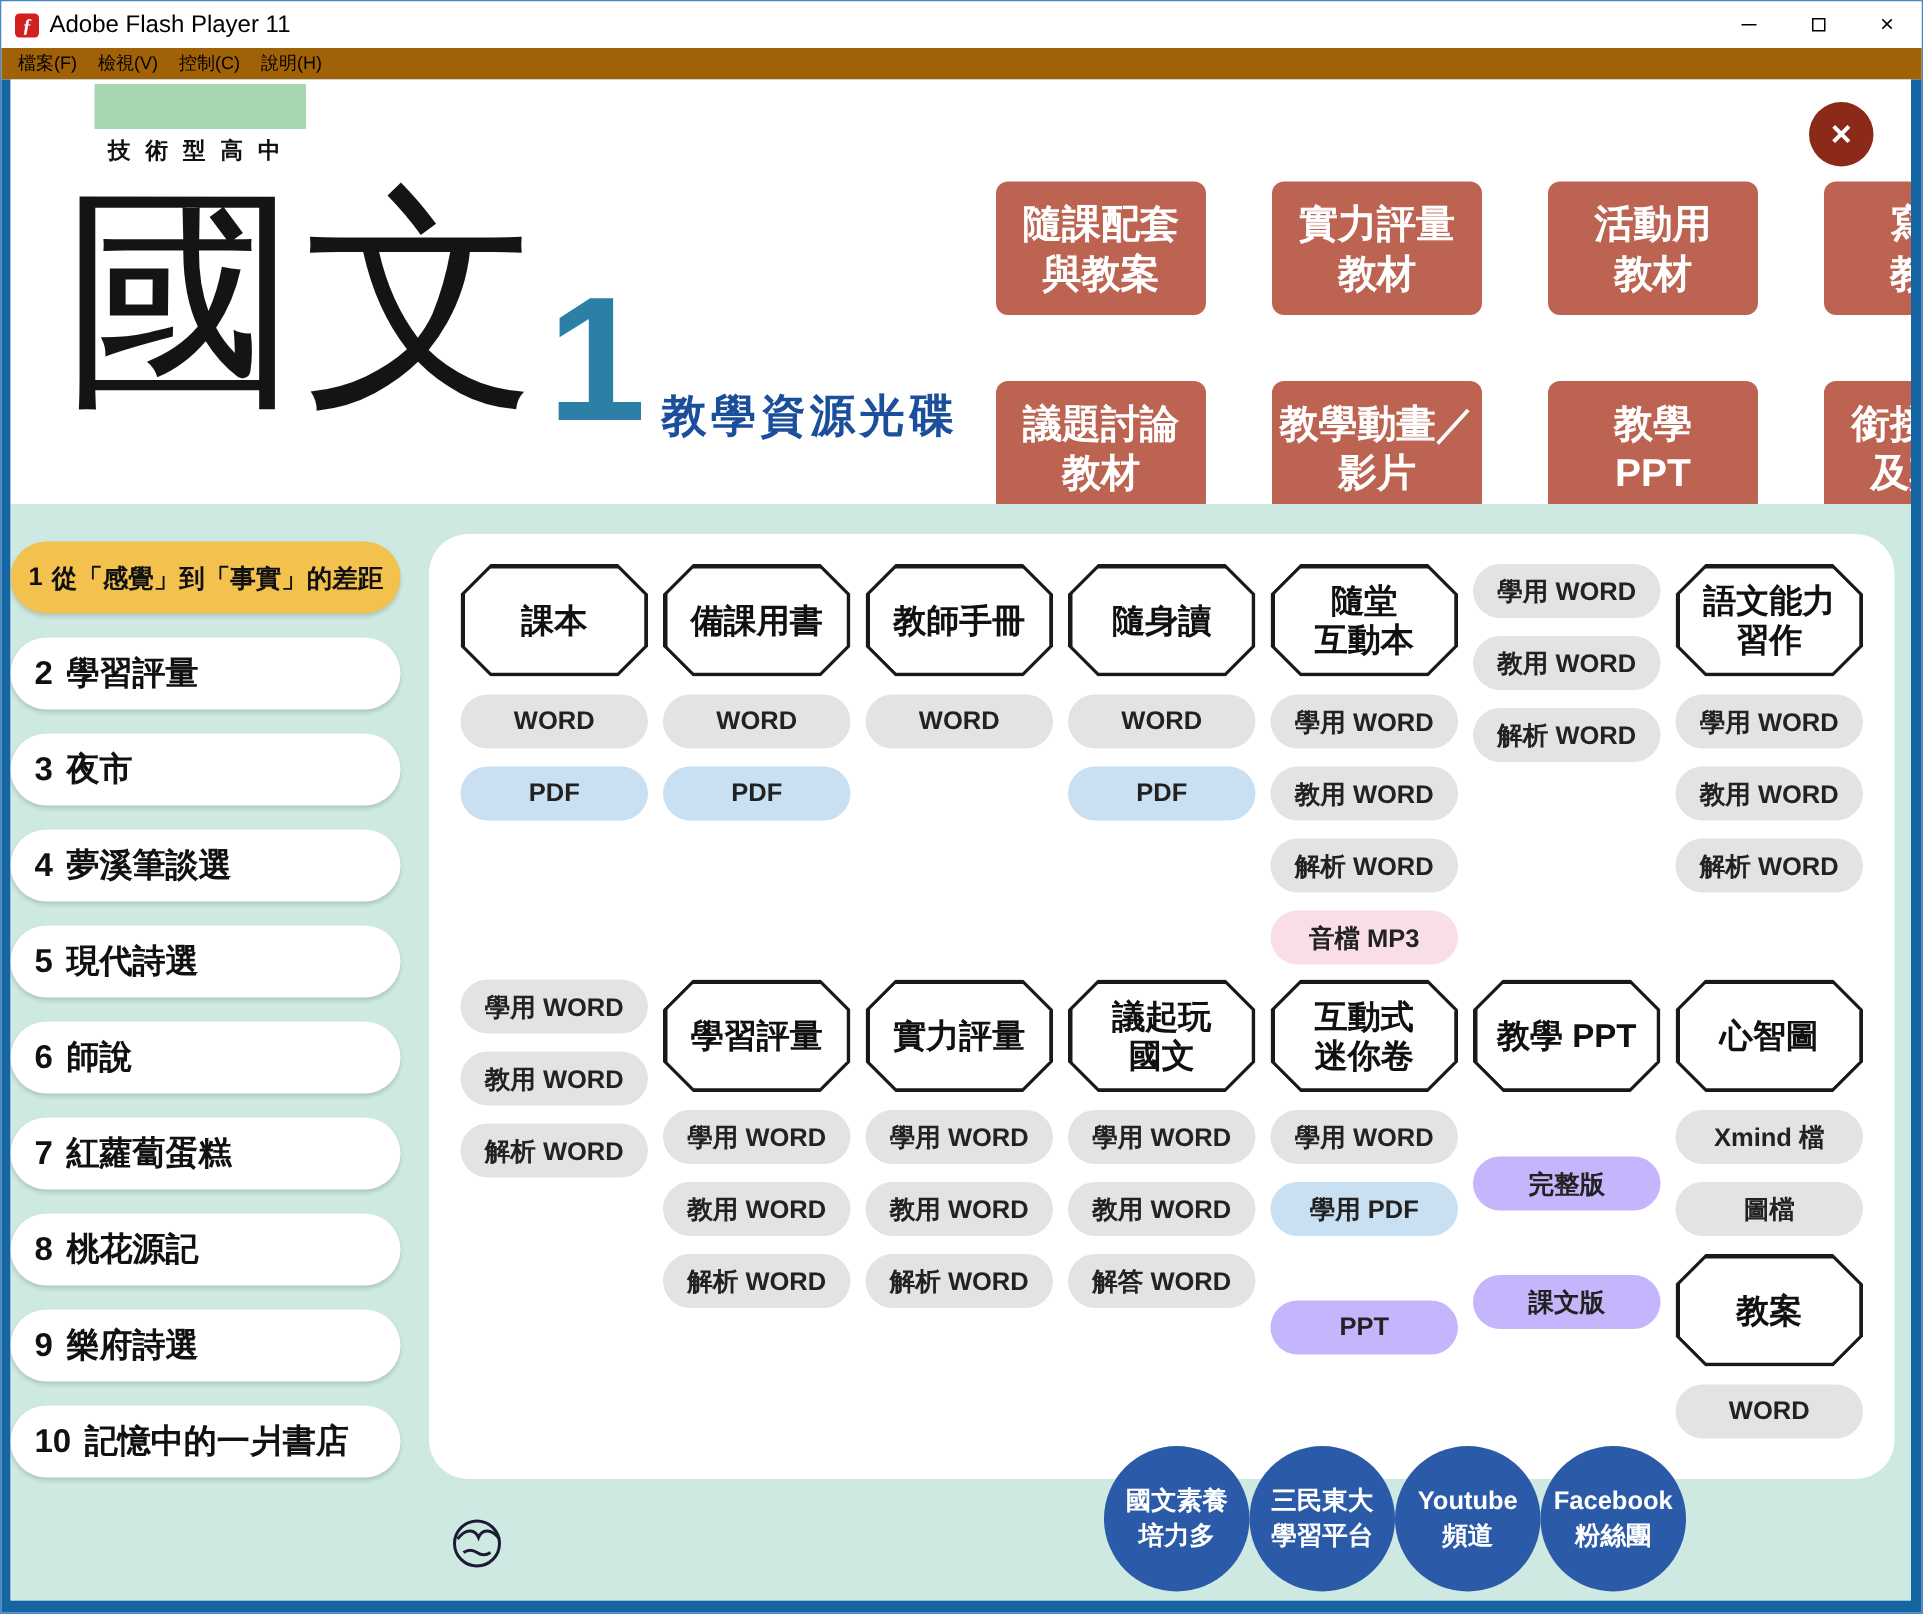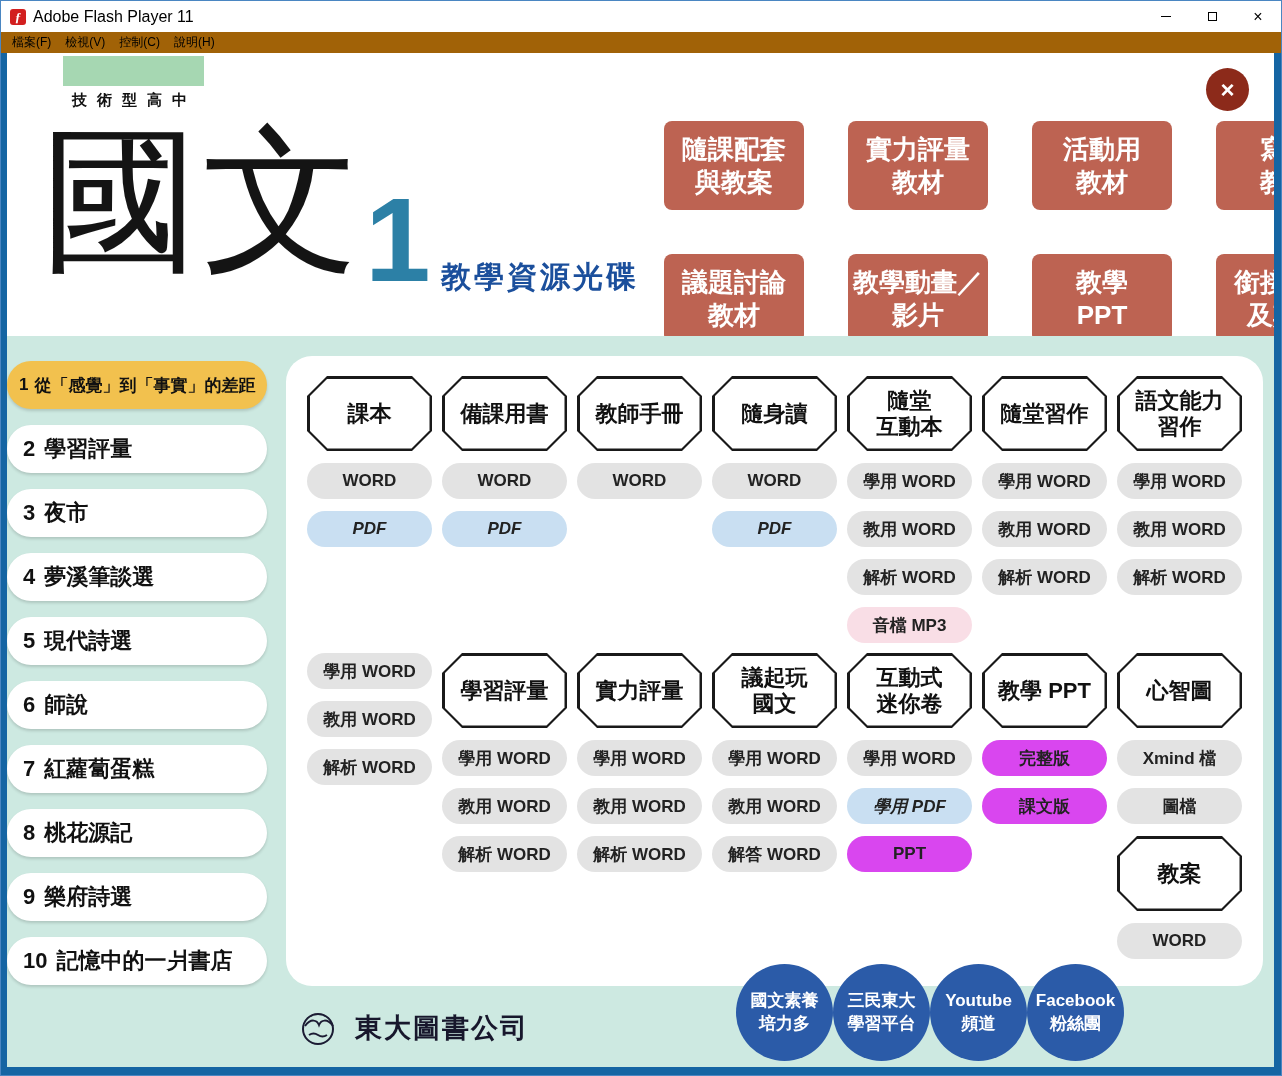--- a/index.html
+++ b/index.html
@@ -73,23 +73,23 @@
   .res-col { display:flex; flex-direction:column; gap:12px; }
   .oct { position:relative; height:75px; background:#191919;
     clip-path:polygon(20px 0,calc(100% - 20px) 0,100% 20px,100% calc(100% - 20px),calc(100% - 20px) 100%,20px 100%,0 calc(100% - 20px),0 20px); }
   .oct-in { position:absolute; inset:2.5px; background:#fff;
     clip-path:polygon(18px 0,calc(100% - 18px) 0,100% 18px,100% calc(100% - 18px),calc(100% - 18px) 100%,18px 100%,0 calc(100% - 18px),0 18px);
     display:flex; align-items:center; justify-content:center; text-align:center;
     font-size:22px; font-weight:bold; line-height:1.18; white-space:pre-line; color:#111; }
   .chip { height:36px; border-radius:18px; display:flex; align-items:center; justify-content:center;
     font-size:17px; font-weight:bold; color:#222; }
   .chip-gray  { background:#e3e3e3; }
-  .chip-blue  { background:#c9dff2;font-style:italic; }
+  .chip-blue  { background:#c9dff2; }
   .chip-pink  { background:#f9dee6; }
-  .chip-green { background:#d946ef; }
+  .chip-green { background:#c4b5fd;margin-top:31px; }
 
   
   .publisher { position:absolute; left:292px; top:673px; display:flex; align-items:center; gap:8px; }
   .publisher-name { font-family:"Liberation Serif","DejaVu Serif",serif; font-size:27px; font-weight:bold;
     color:#17172c; letter-spacing:2px; }
   .links { position:absolute; left:729px; top:628px; display:flex; }
   .link-circle { width:97px; height:97px; border-radius:50%; background:#2b5ba8; color:#fff;
     display:flex; align-items:center; justify-content:center; text-align:center;
     font-size:17px; font-weight:bold; line-height:1.35; white-space:pre-line; }
 </style>
@@ -228,23 +228,20 @@
                 <div class="oct">
                   <div class="oct-in">隨堂
 互動本</div>
                 </div>
                 <div class="chip chip-gray">學用 WORD</div>
                 <div class="chip chip-gray">教用 WORD</div>
                 <div class="chip chip-gray">解析 WORD</div>
                 <div class="chip chip-pink">音檔 MP3</div>
               </div>
               <div class="res-col">
-                <div class="oct">
-                  <div class="oct-in">隨堂習作</div>
-                </div>
                 <div class="chip chip-gray">學用 WORD</div>
                 <div class="chip chip-gray">教用 WORD</div>
                 <div class="chip chip-gray">解析 WORD</div>
               </div>
               <div class="res-col">
                 <div class="oct">
                   <div class="oct-in">語文能力
 習作</div>
                 </div>
                 <div class="chip chip-gray">學用 WORD</div>
@@ -312,21 +309,20 @@
               </div>
             </div>
         </div>
 
         <div class="publisher">
           <svg width="48" height="38" viewBox="0 0 48 38">
             <circle cx="19" cy="20" r="15" fill="none" stroke="#1b1b33" stroke-width="2"></circle>
             <path d="M6,17 C12,9 18,11 20,16 C22,11 28,9 34,17" fill="none" stroke="#1b1b33" stroke-width="2"></path>
             <path d="M10,26 c3,-2 6,-2 9,0 c3,2 6,2 9,0" fill="none" stroke="#1b1b33" stroke-width="2"></path>
           </svg>
-          <span class="publisher-name">東大圖書公司</span>
         </div>
 
         <div class="links">
             <div class="link-circle">國文素養
 培力多</div>
             <div class="link-circle">三民東大
 學習平台</div>
             <div class="link-circle">Youtube
 頻道</div>
             <div class="link-circle">Facebook

